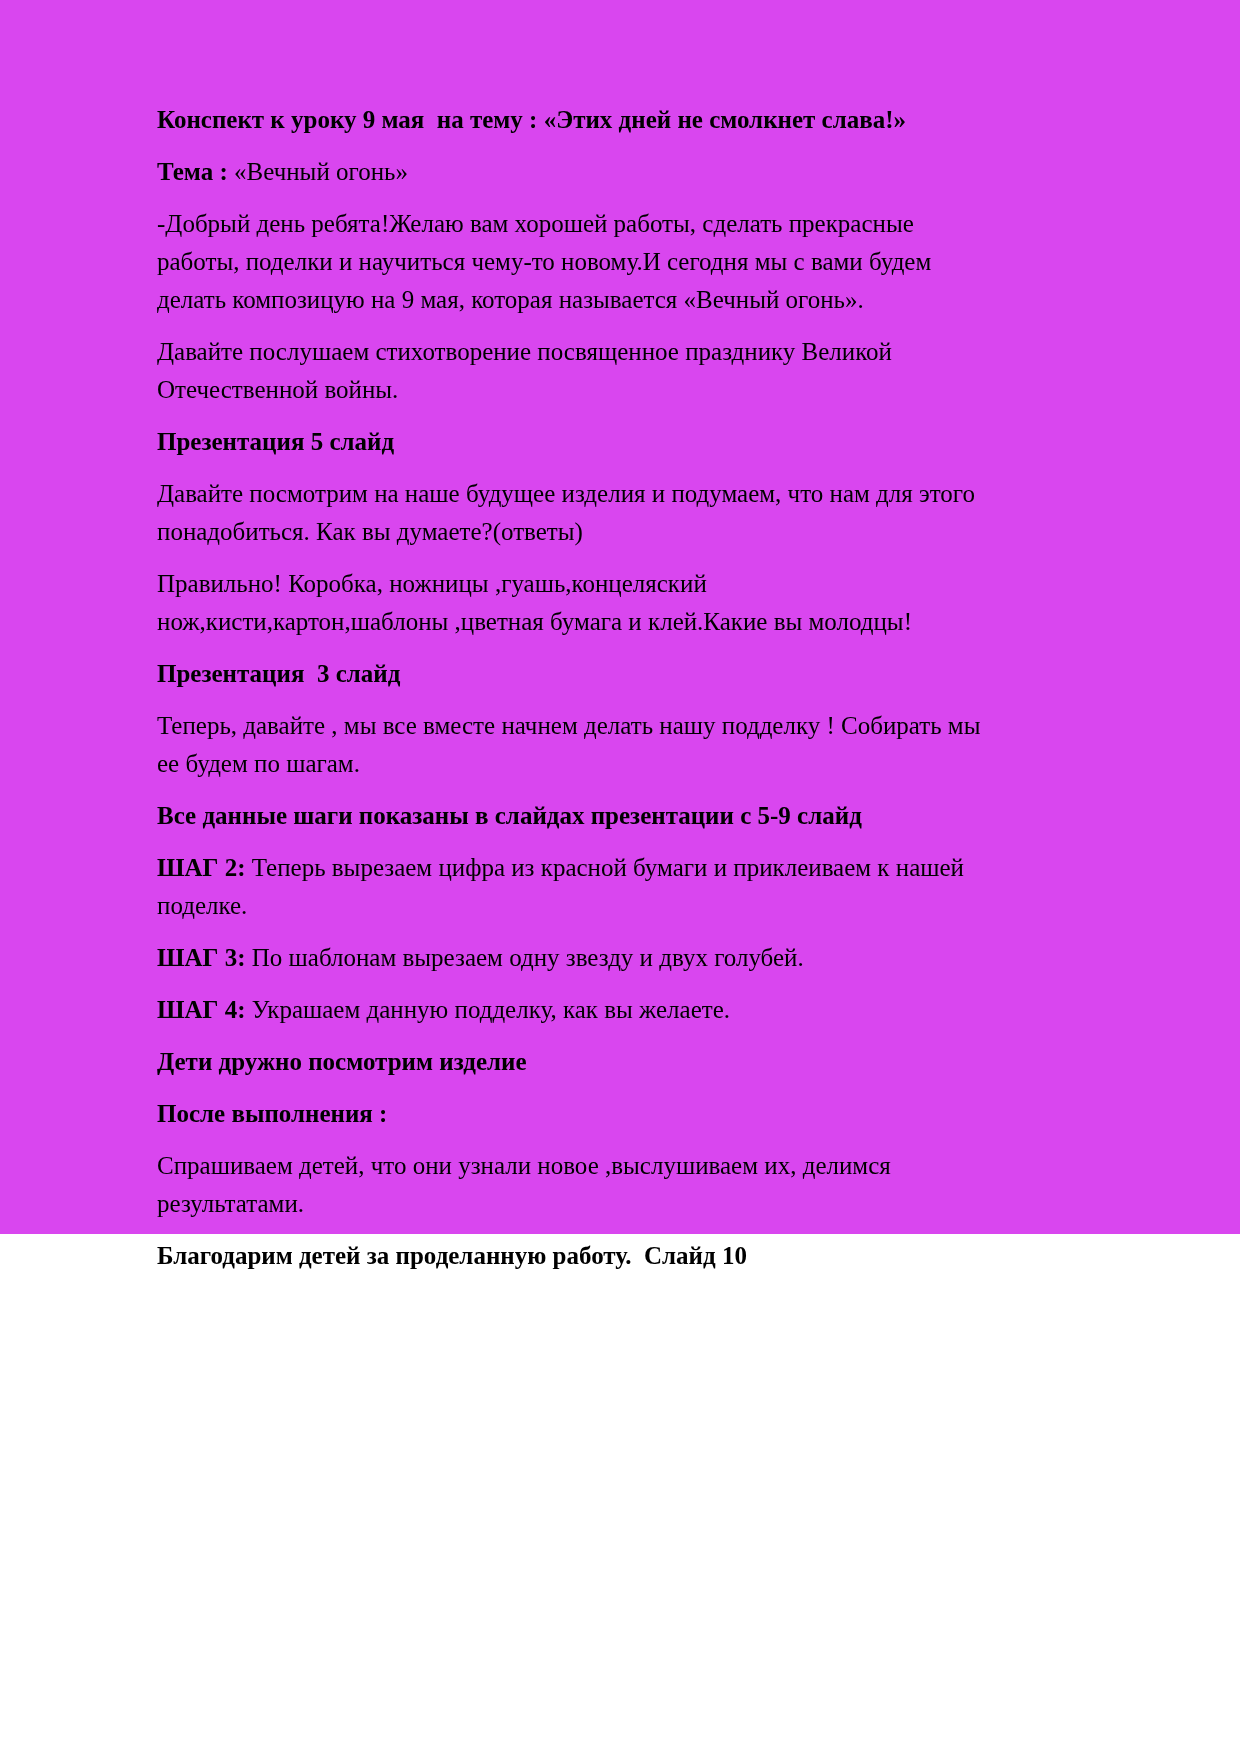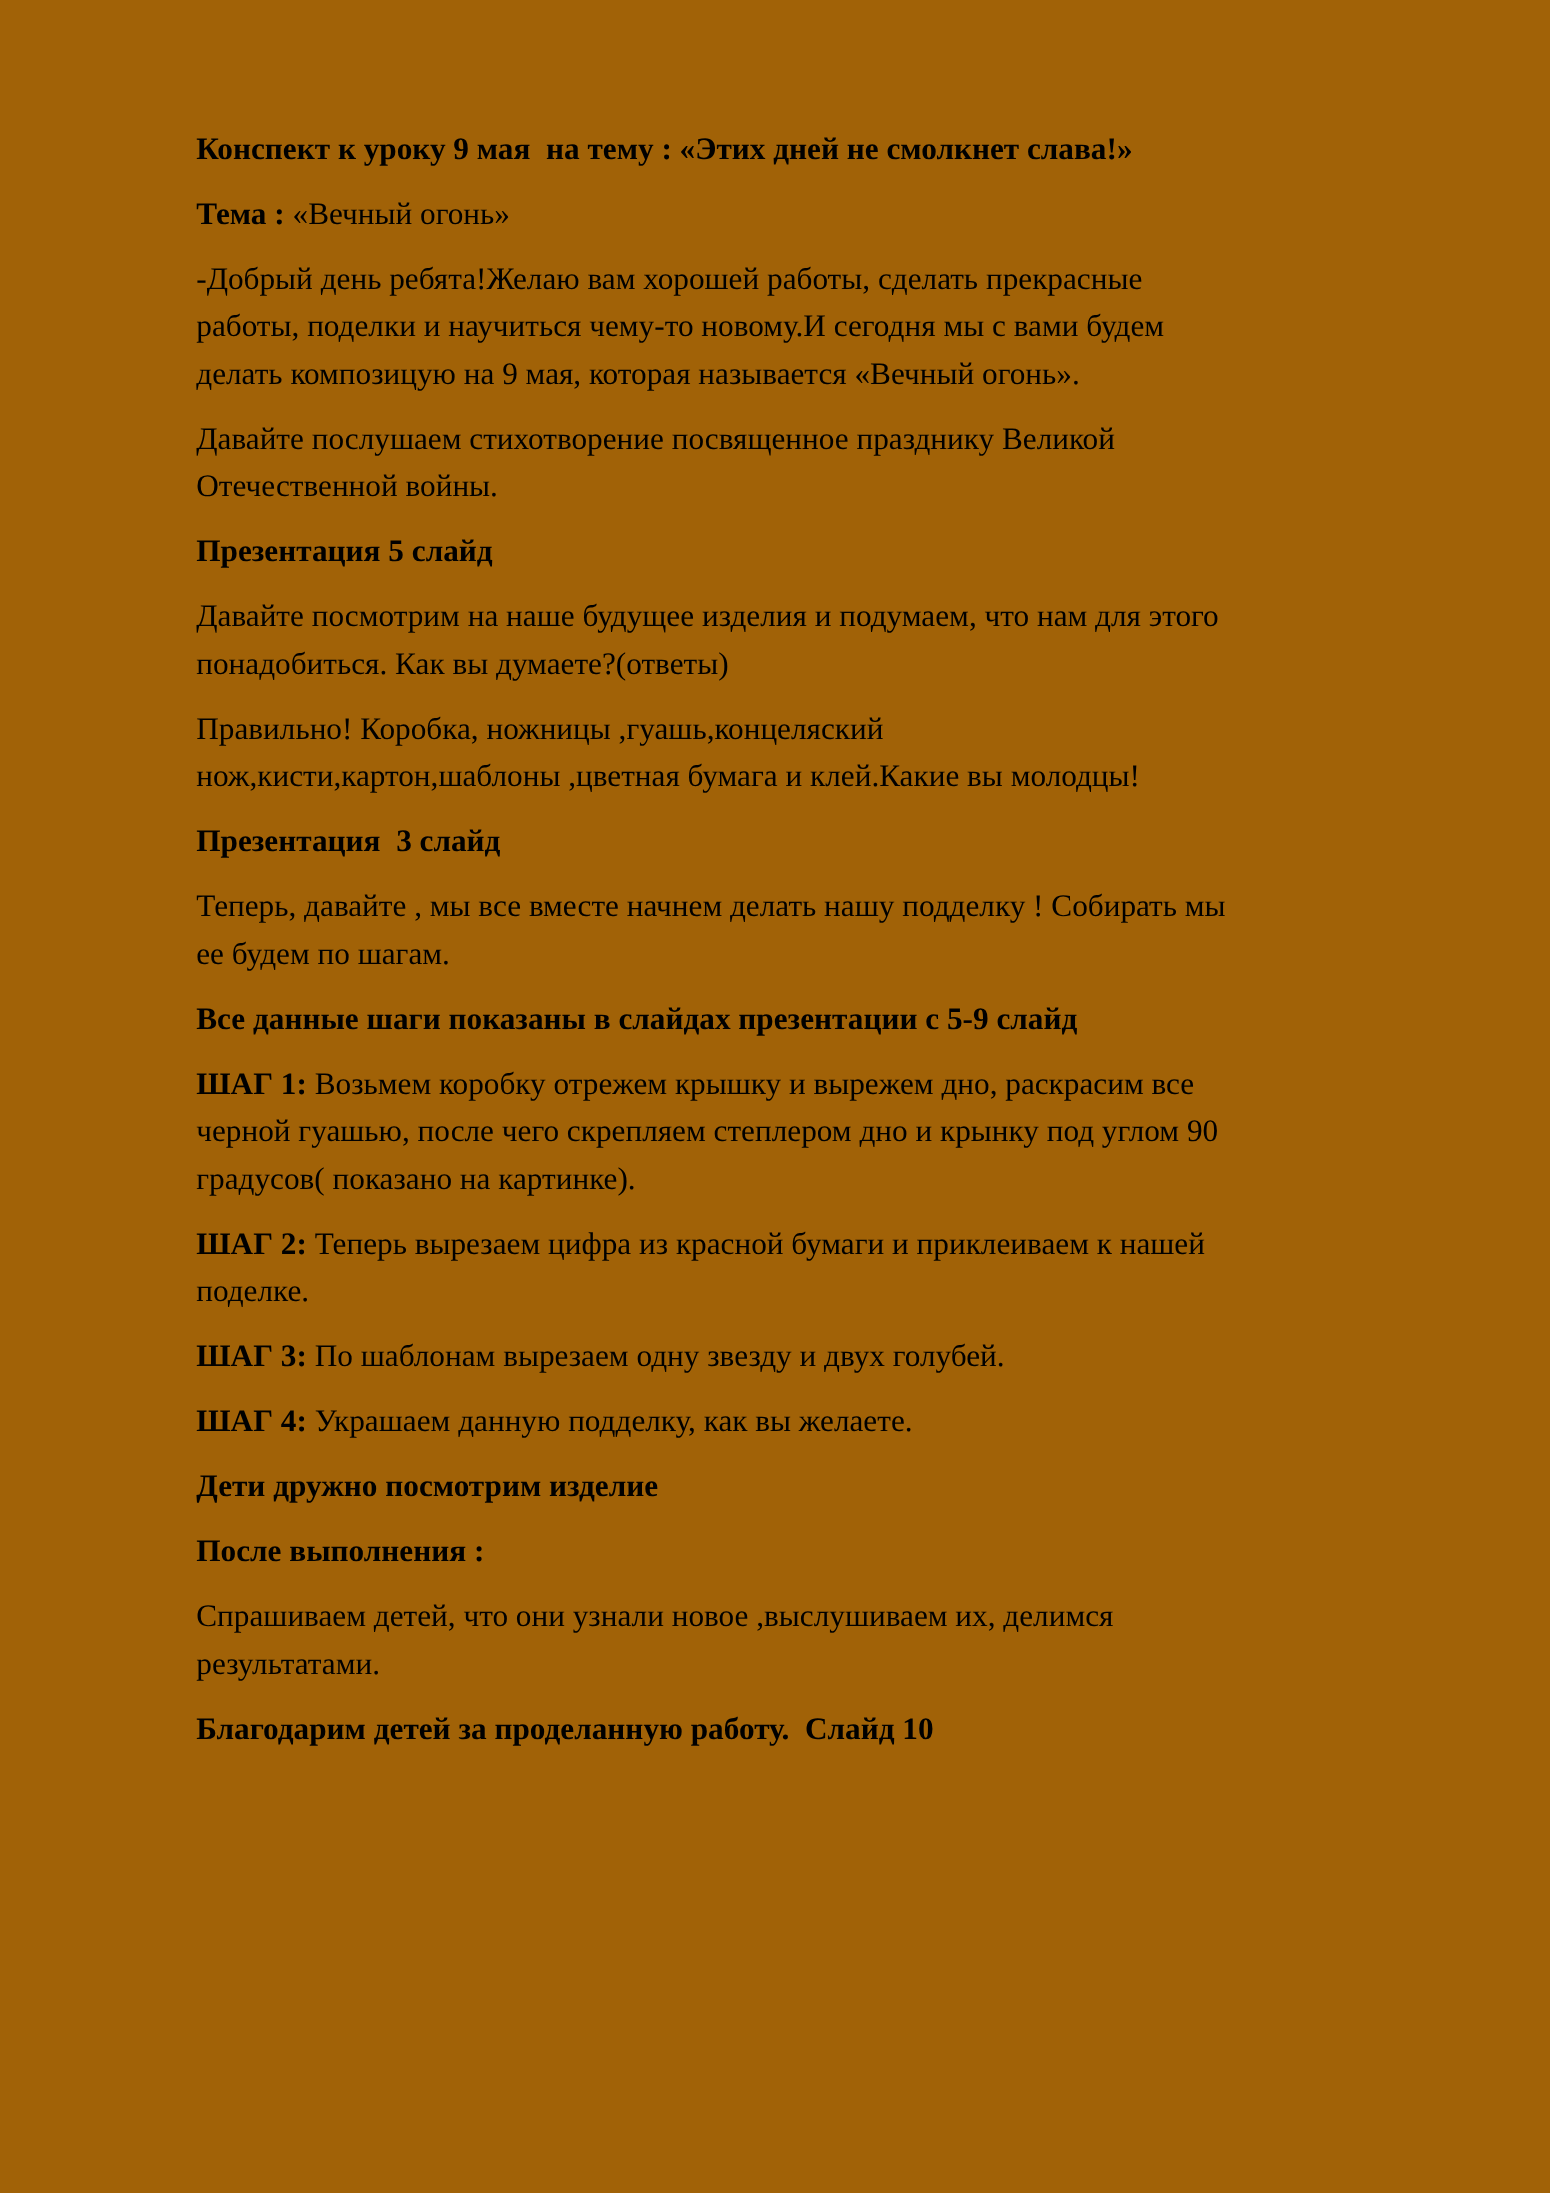--- a/index.html
+++ b/index.html
@@ -10,23 +10,23 @@
   body {
     width: 1240px;
     height: 1754px;
     font-family: "Liberation Serif", serif;
     color: #000000;
     overflow: hidden;
   }
   .page {
     box-sizing: border-box;
     width: 1240px;
-    height: 1754px;
+    height: 1234px;
     padding: 101px 60px 0 157px;
-    background: #a16207;
+    background: #d946ef;
   }
   .block {
     margin: 0 0 14px 0;
     font-size: 25px;
     line-height: 38px;
     white-space: pre-wrap;
     max-width: 1020px;
   }
   .b {
     font-weight: bold;
@@ -57,23 +57,20 @@
   <p class="block"><span class="b"></span><span>Правильно! Коробка, ножницы ,гуашь,концеляский
 нож,кисти,картон,шаблоны ,цветная бумага и клей.Какие вы молодцы!</span></p>
 
   <p class="block"><span class="b">Презентация  3 слайд</span><span></span></p>
 
   <p class="block"><span class="b"></span><span>Теперь, давайте , мы все вместе начнем делать нашу подделку ! Собирать мы
 ее будем по шагам.</span></p>
 
   <p class="block"><span class="b">Все данные шаги показаны в слайдах презентации с 5-9 слайд</span><span></span></p>
 
-  <p class="block"><span class="b">ШАГ 1:</span><span> Возьмем коробку отрежем крышку и вырежем дно, раскрасим все
-черной гуашью, после чего скрепляем степлером дно и крынку под углом 90
-градусов( показано на картинке).</span></p>
 
   <p class="block"><span class="b">ШАГ 2:</span><span> Теперь вырезаем цифра из красной бумаги и приклеиваем к нашей
 поделке.</span></p>
 
   <p class="block"><span class="b">ШАГ 3:</span><span> По шаблонам вырезаем одну звезду и двух голубей.</span></p>
 
   <p class="block"><span class="b">ШАГ 4:</span><span> Украшаем данную подделку, как вы желаете.</span></p>
 
   <p class="block"><span class="b">Дети дружно посмотрим изделие</span><span></span></p>
 

